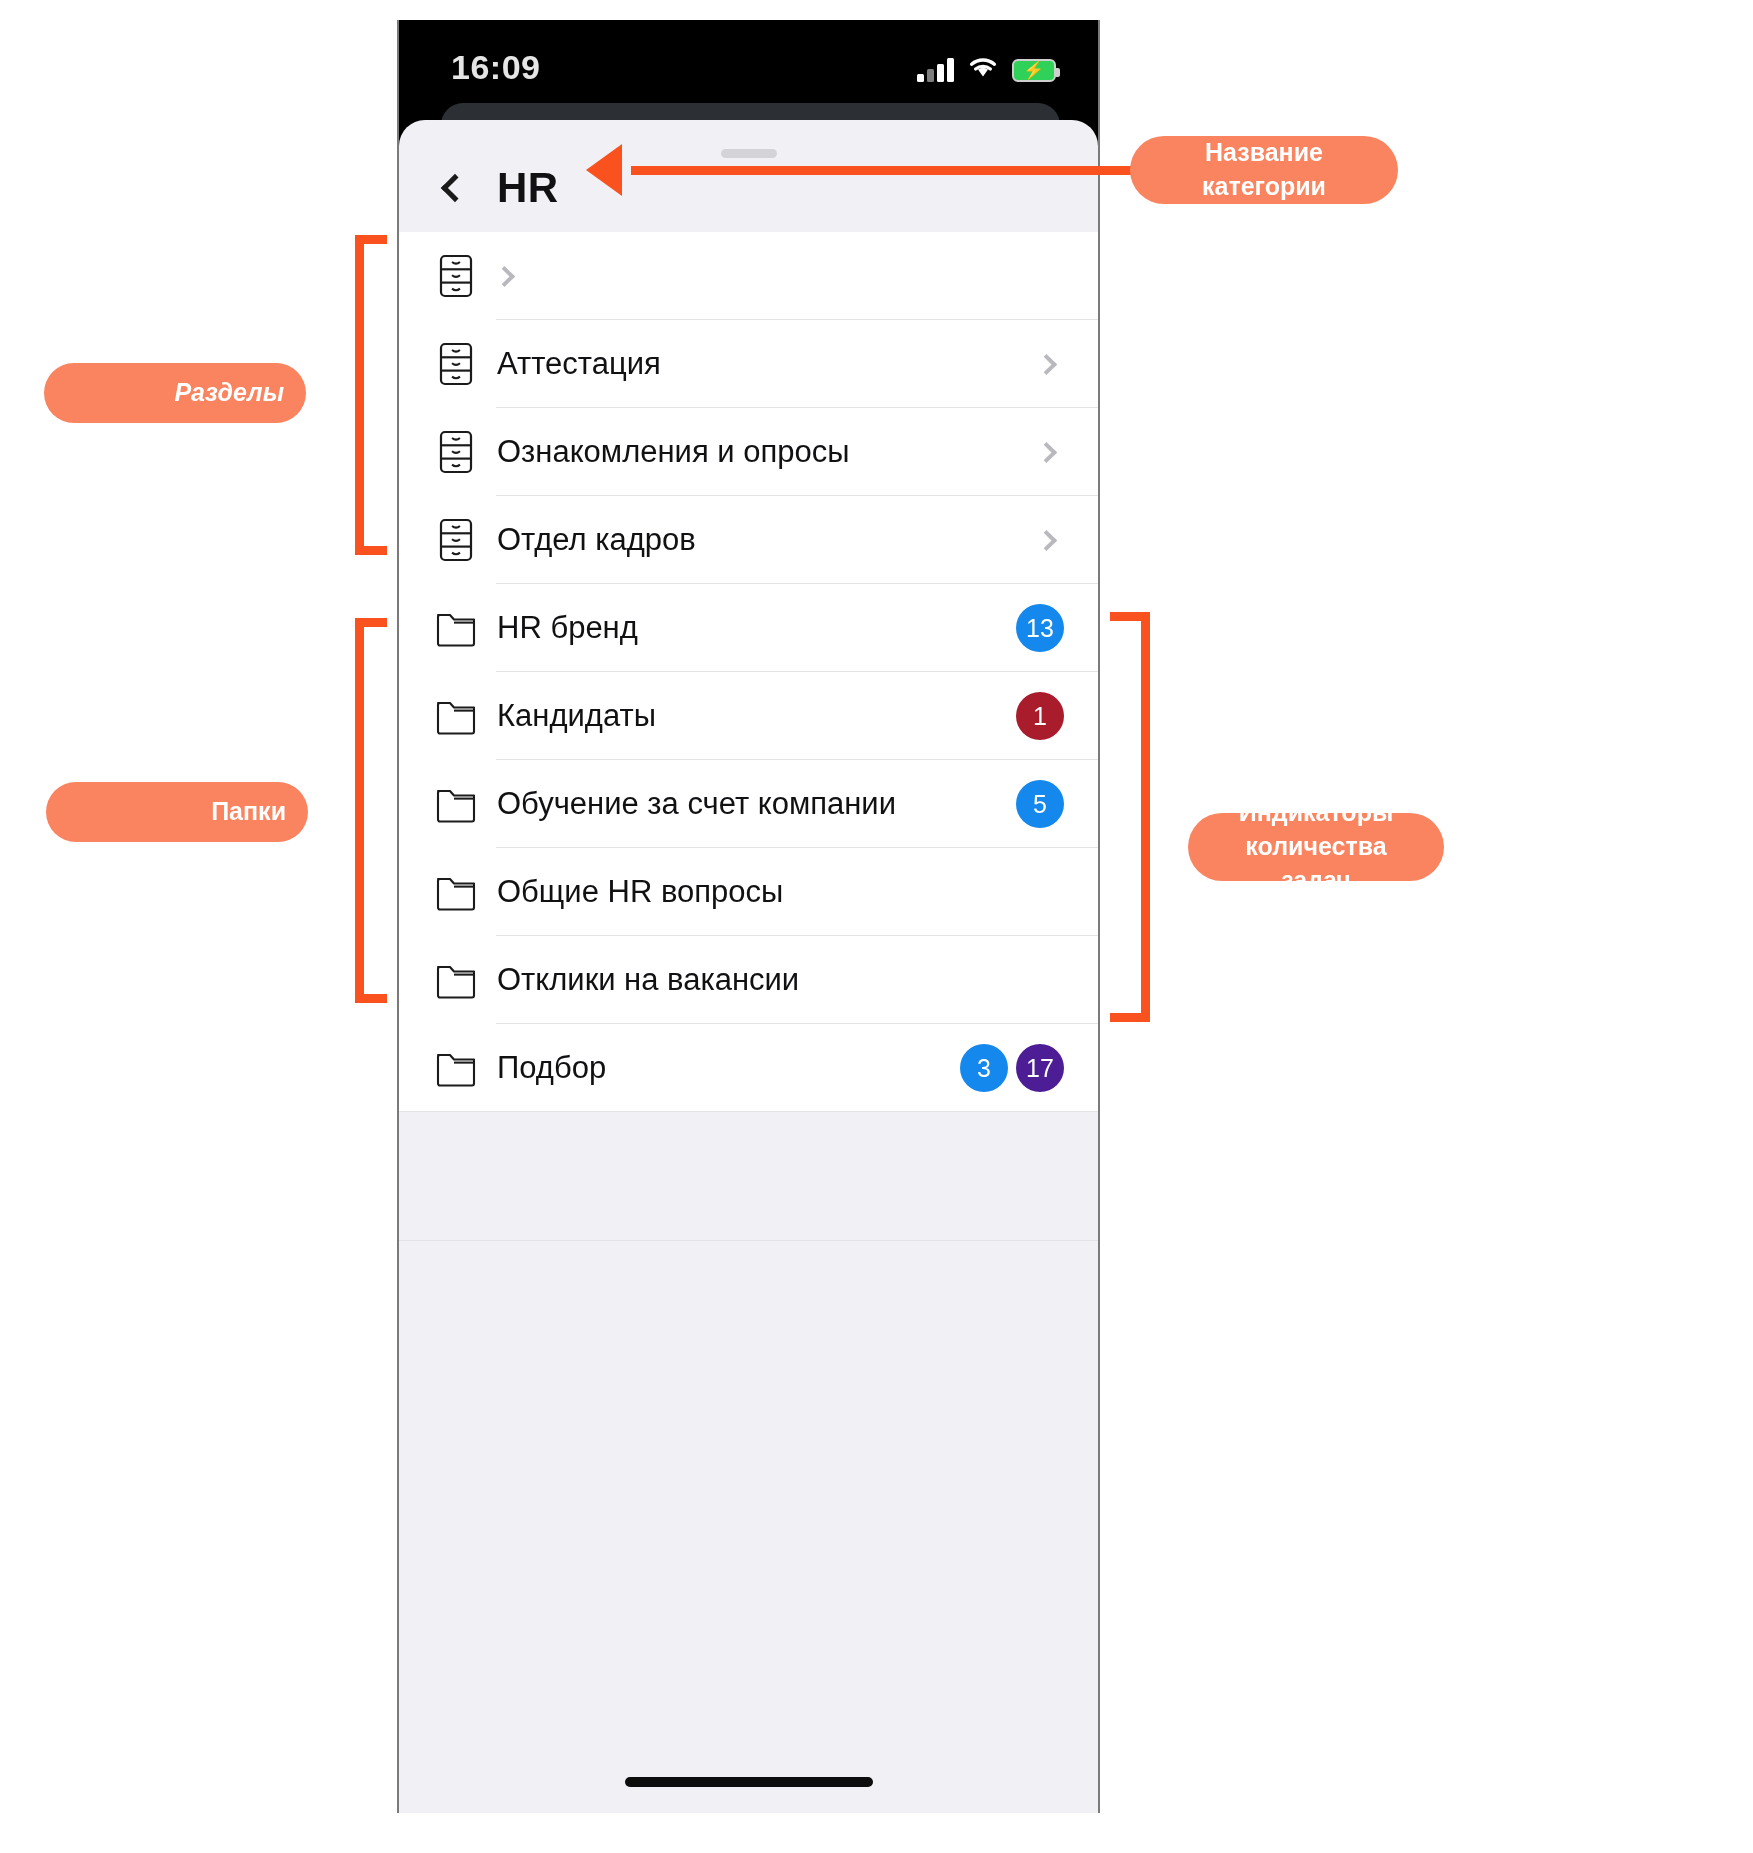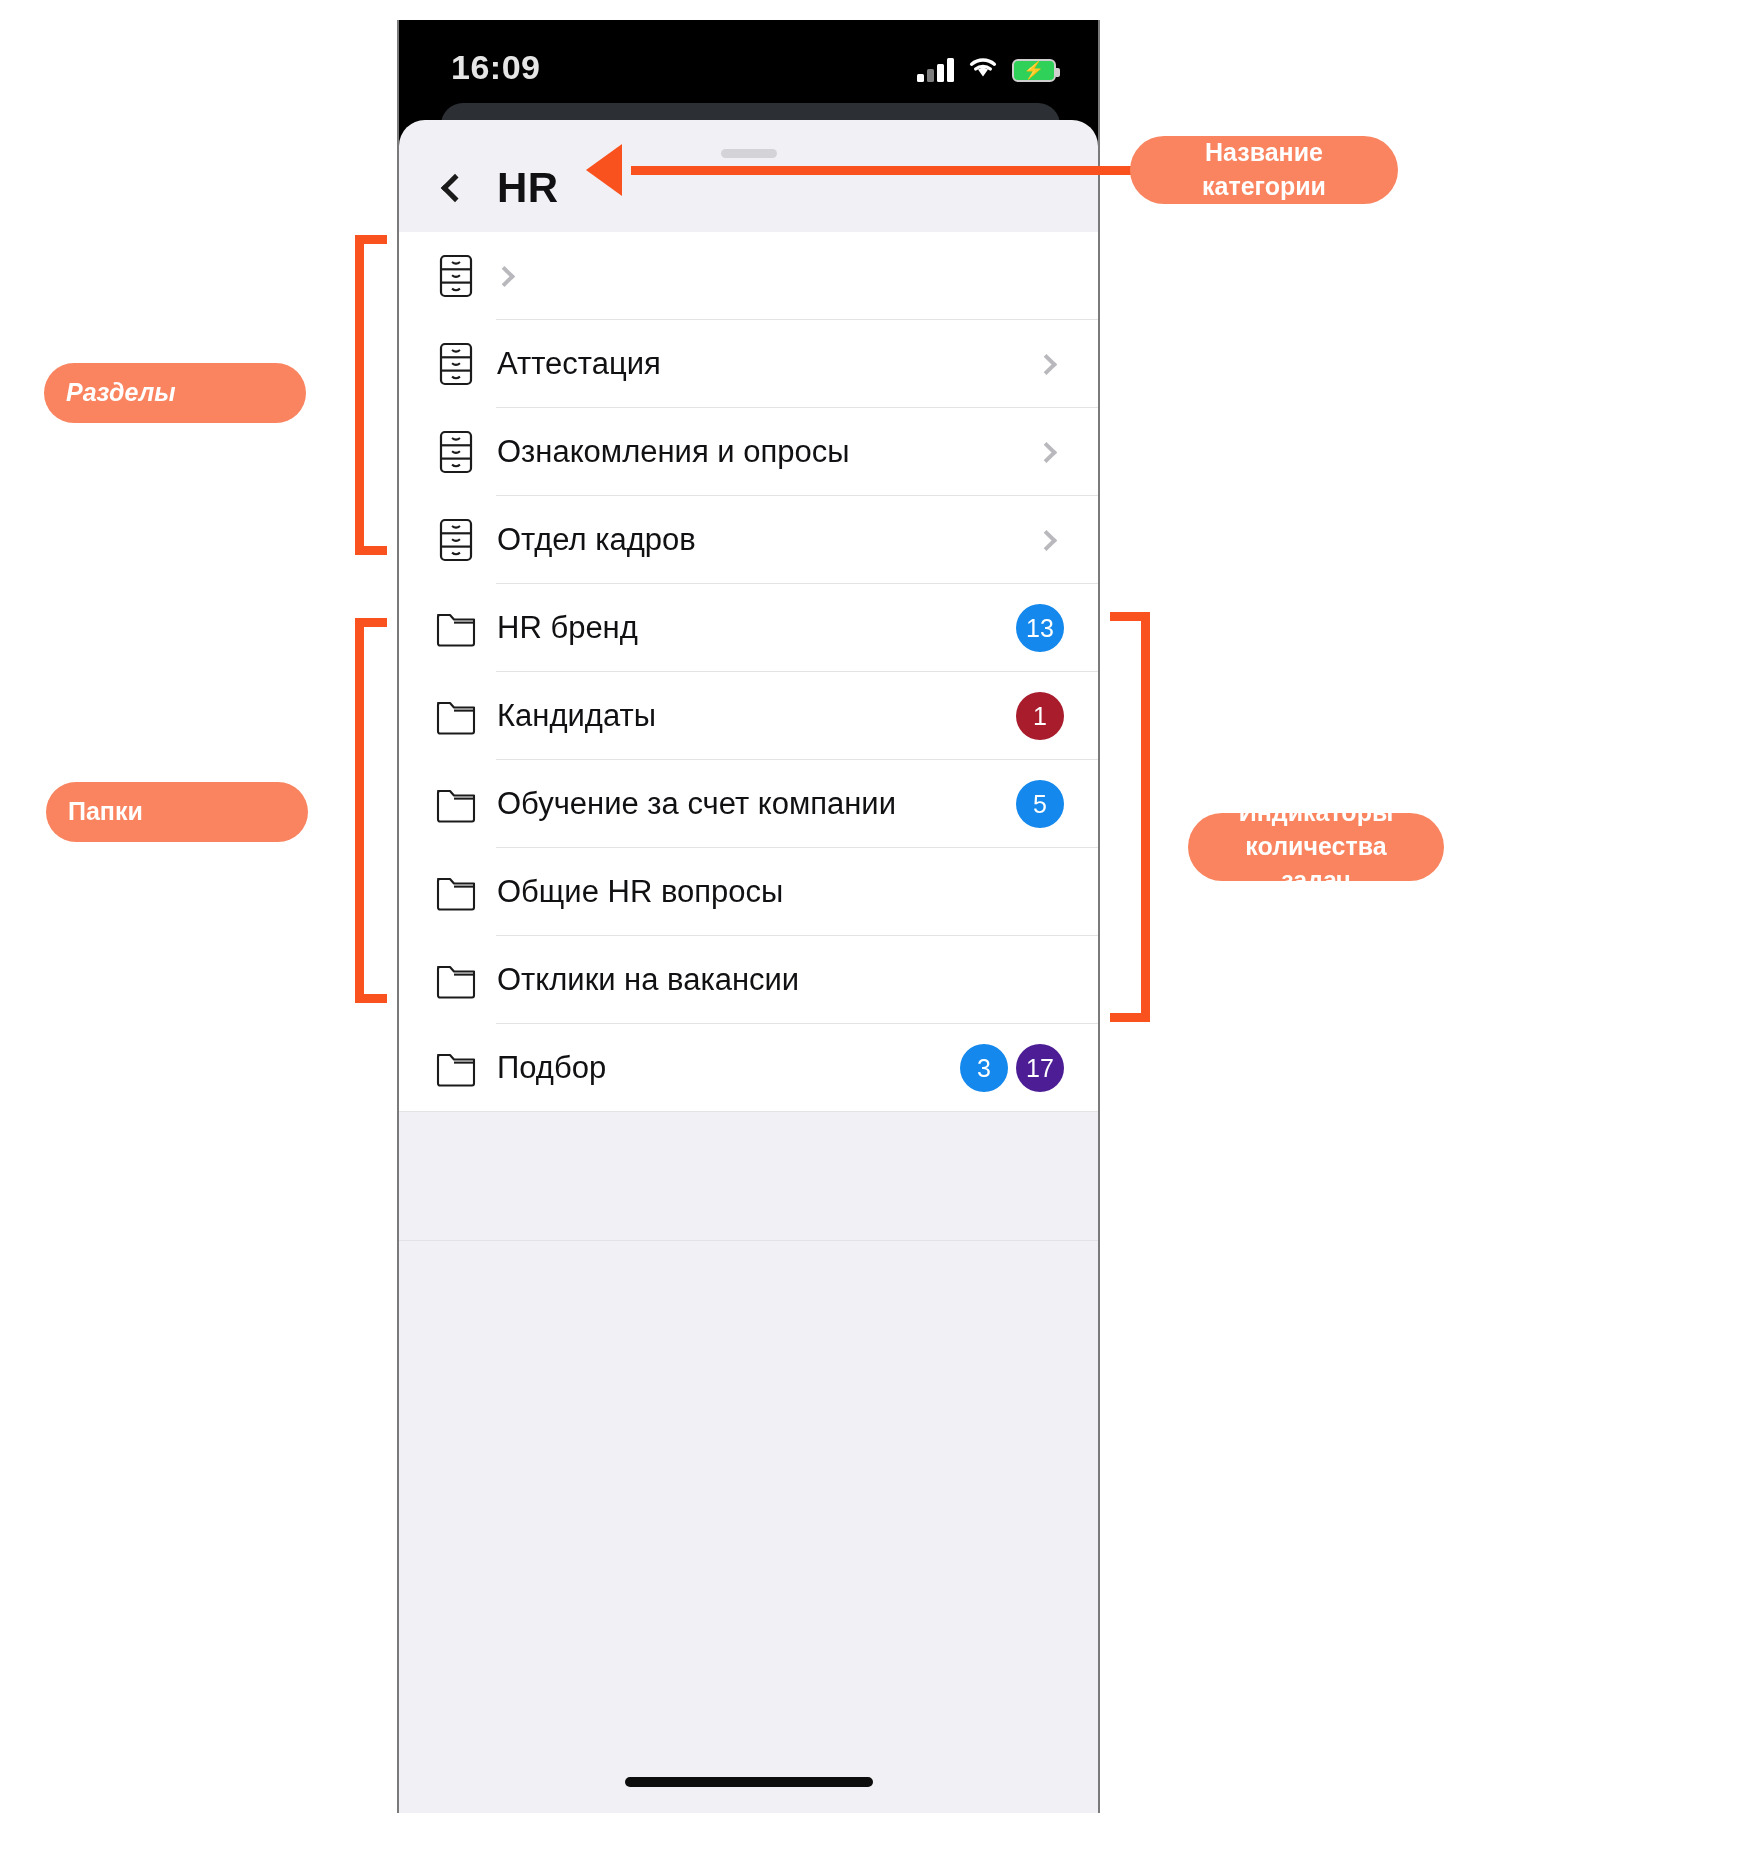--- a/index.html
+++ b/index.html
@@ -223,21 +223,21 @@
 
   
   .anno {
     position: absolute;
     background: #f9845f;
     border-radius: 34px;
     color: #ffffff;
     font-weight: bold;
     display: flex;
     align-items: center;
-    justify-content: flex-start;
+    justify-content: flex-end;
     text-align: center;
     line-height: 1.35;
     font-size: 25px;
     padding: 14px 22px;
   }
 
   .bracket {
     position: absolute;
     border: 9px solid #f9521f;
   }

